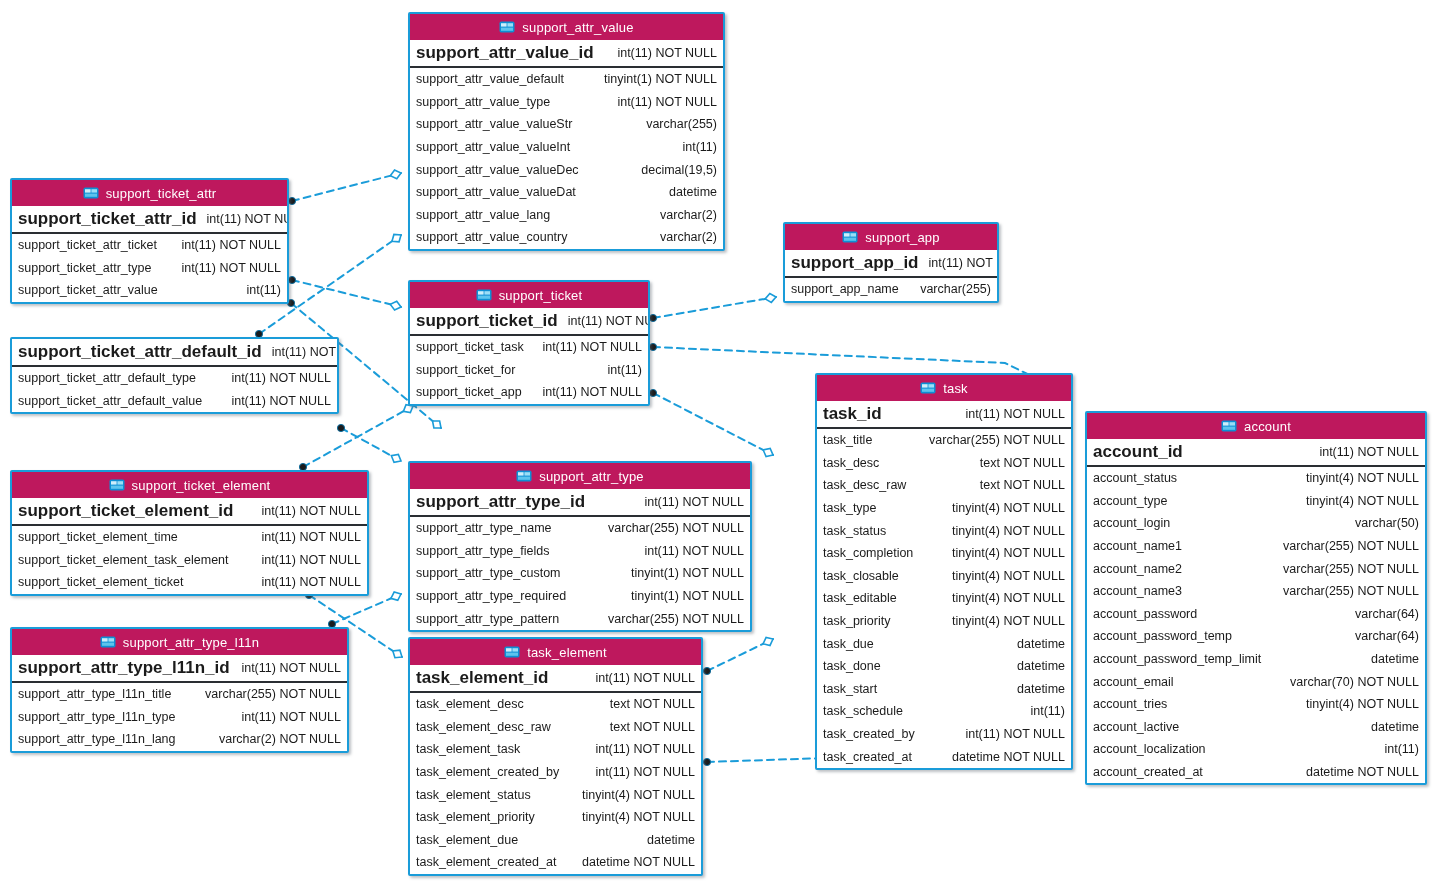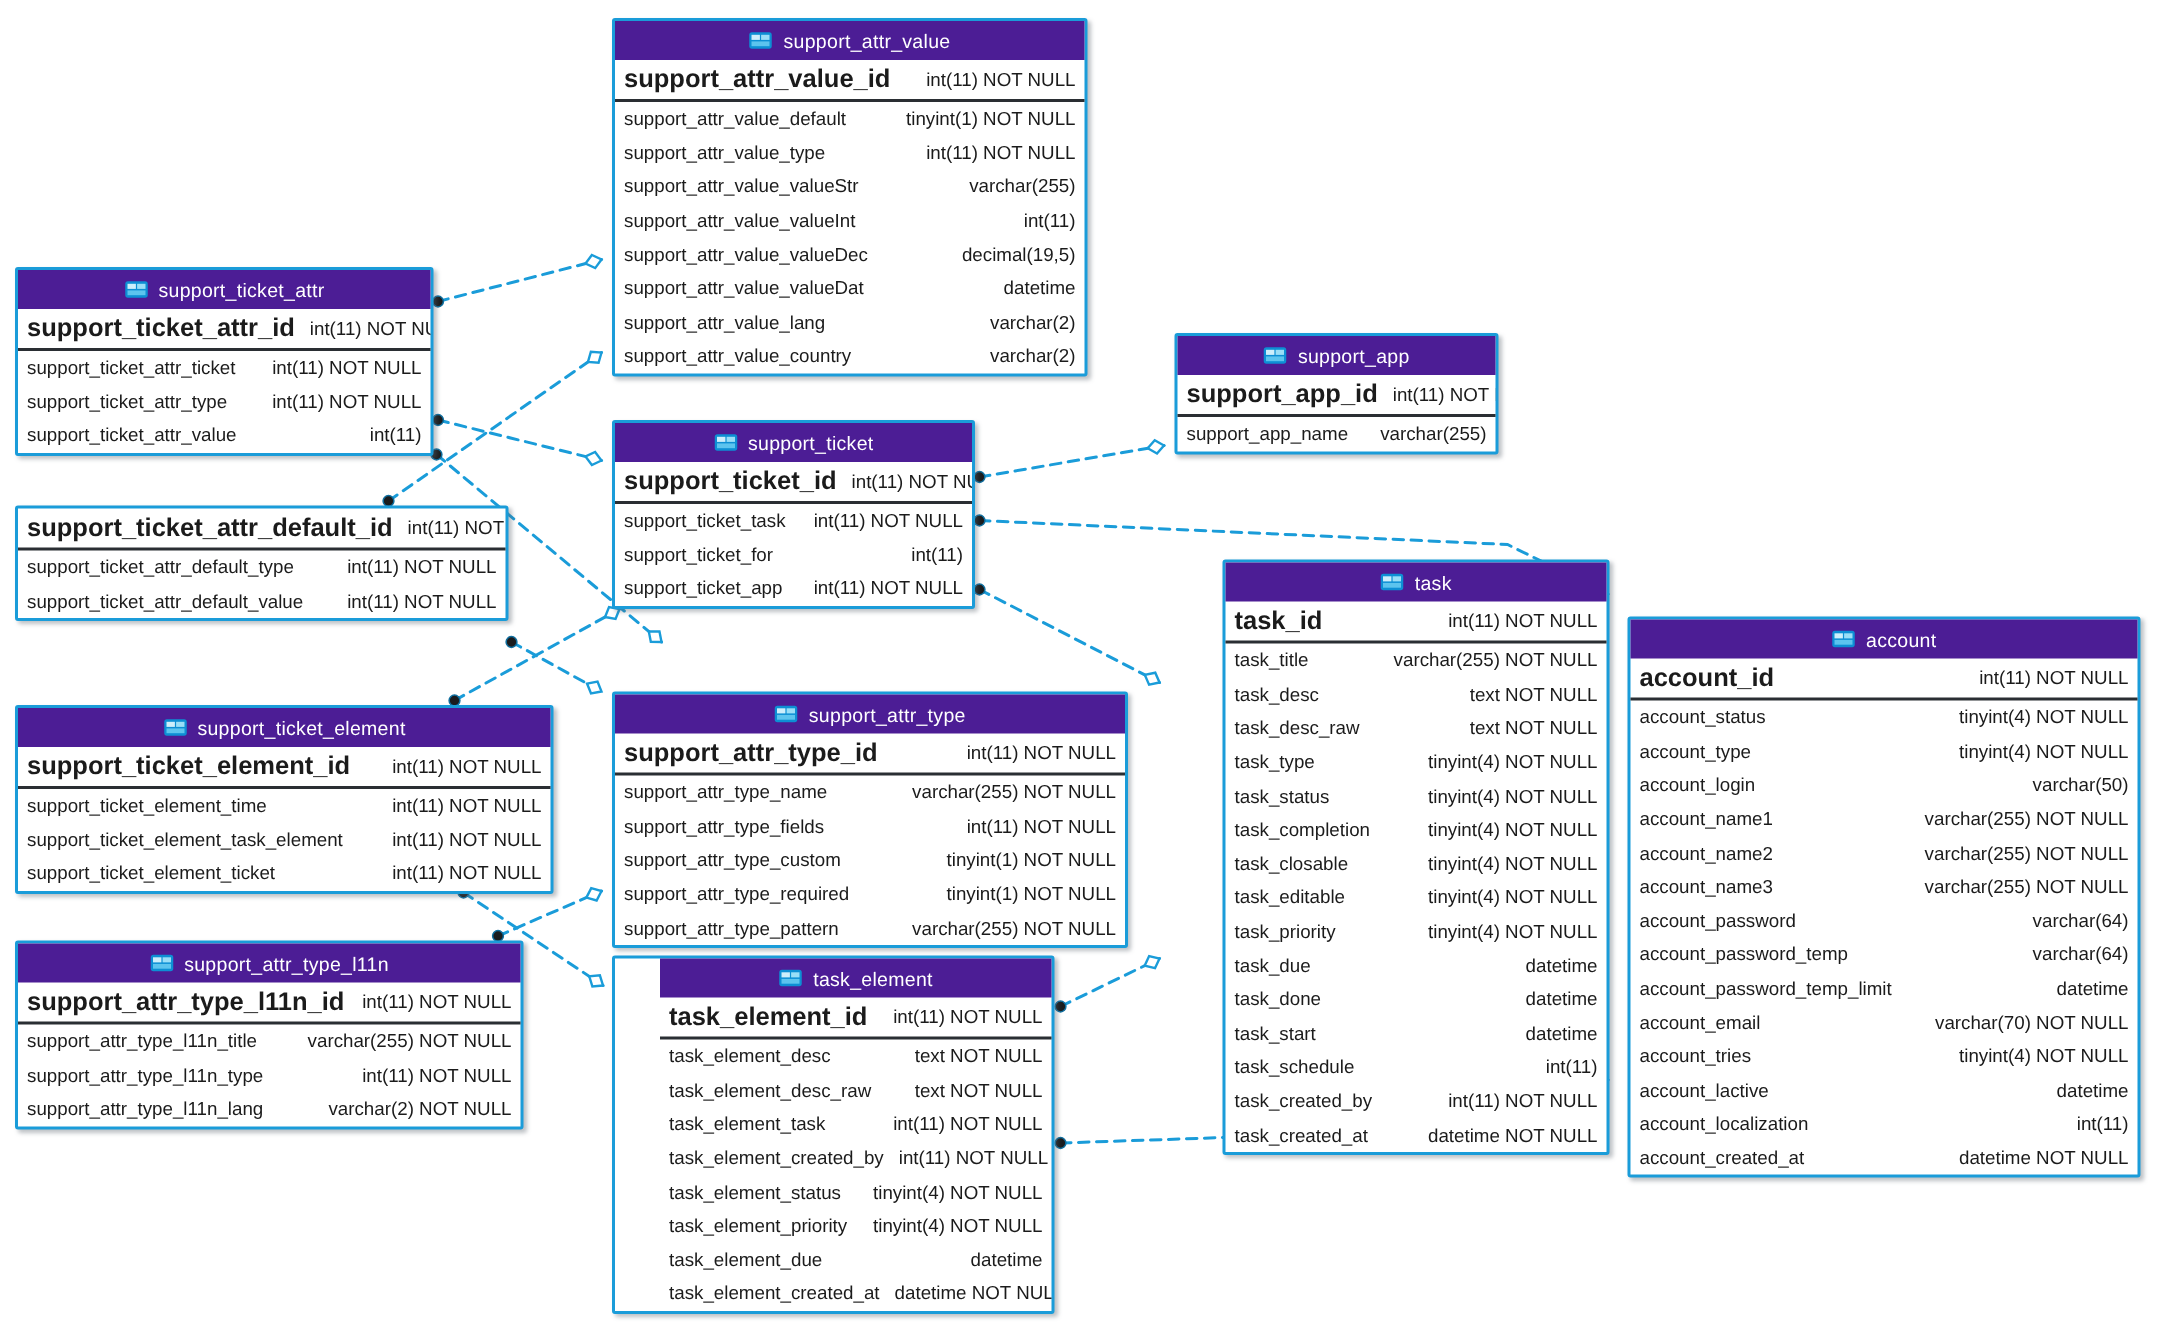--- a/index.html
+++ b/index.html
@@ -4,21 +4,21 @@
 <style>
   html,body{margin:0;padding:0;background:#ffffff;}
   body{width:1438px;height:882px;font-family:"Liberation Sans",sans-serif;}
   .canvas{position:relative;width:1438px;height:882px;background:#ffffff;overflow:hidden;}
   #edges{position:absolute;left:0;top:0;z-index:0;}
   .edge{fill:none;stroke:#1a9cd9;stroke-width:2;stroke-dasharray:7 5;stroke-linecap:round;}
   .edge-dot{fill:#1a1c1e;stroke:#0f6e9e;stroke-width:1;}
   .edge-diamond{fill:#ffffff;stroke:#1a9cd9;stroke-width:1.6;}
   .entity{position:absolute;z-index:1;background:#ffffff;border:2px solid #1a9cd9;border-radius:2px;
           box-shadow:2px 2px 3px rgba(90,100,110,0.4);box-sizing:border-box;}
-  .ent-header{height:26px;background:#4c1d95;color:#ffffff;display:flex;align-items:center;
+  .ent-header{height:26px;background:#be185d;color:#ffffff;display:flex;align-items:center;
               justify-content:center;gap:7px;font-size:13px;letter-spacing:.2px;}
   .ent-icon{display:inline-flex;align-items:center;}
   .pk-section{border-bottom:2px solid #2a2e33;}
   .col-row{height:22.6px;display:flex;align-items:center;justify-content:space-between;
            padding:0 6px;font-size:12.5px;color:#1b1b1b;white-space:nowrap;overflow:hidden;}
   .col-row.pk{height:26px;}
   .col-row.pk .col-field{font-weight:bold;font-size:17px;}
   .col-field{margin-right:10px;}
   .col-type{text-align:right;}
 </style>
@@ -332,21 +332,21 @@
         <div class="col-row">
           <span class="col-field">support_attr_type_l11n_type</span>
           <span class="col-type">int(11) NOT NULL</span>
         </div>
         <div class="col-row">
           <span class="col-field">support_attr_type_l11n_lang</span>
           <span class="col-type">varchar(2) NOT NULL</span>
         </div>
       </div>
     </div>
-    <div class="entity" style="left: 408px; top: 637px; width: 295px; padding-left: 30px;">
+    <div class="entity" style="left: 408px; top: 637px; width: 295px;">
       <div class="ent-header">
         <span class="ent-icon">
           <svg width="16" height="12" viewBox="0 0 16 12">
             <rect x="0.5" y="0.5" width="15" height="11" rx="1.8" fill="#0d8fd4"></rect>
             <rect x="2" y="2.2" width="5.6" height="3.4" fill="#cdeefb"></rect>
             <rect x="8.4" y="2.2" width="5.6" height="3.4" fill="#9adef7"></rect>
             <rect x="2" y="6.6" width="12" height="3.2" fill="#5cc4ee"></rect>
           </svg>
         </span>
         <span>task_element</span>

